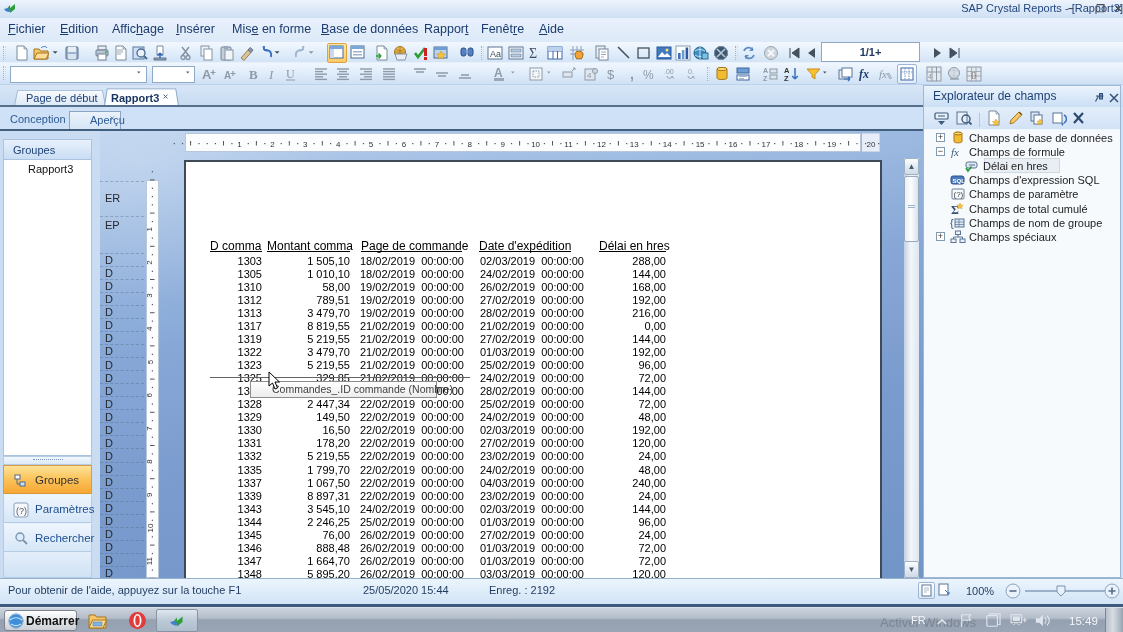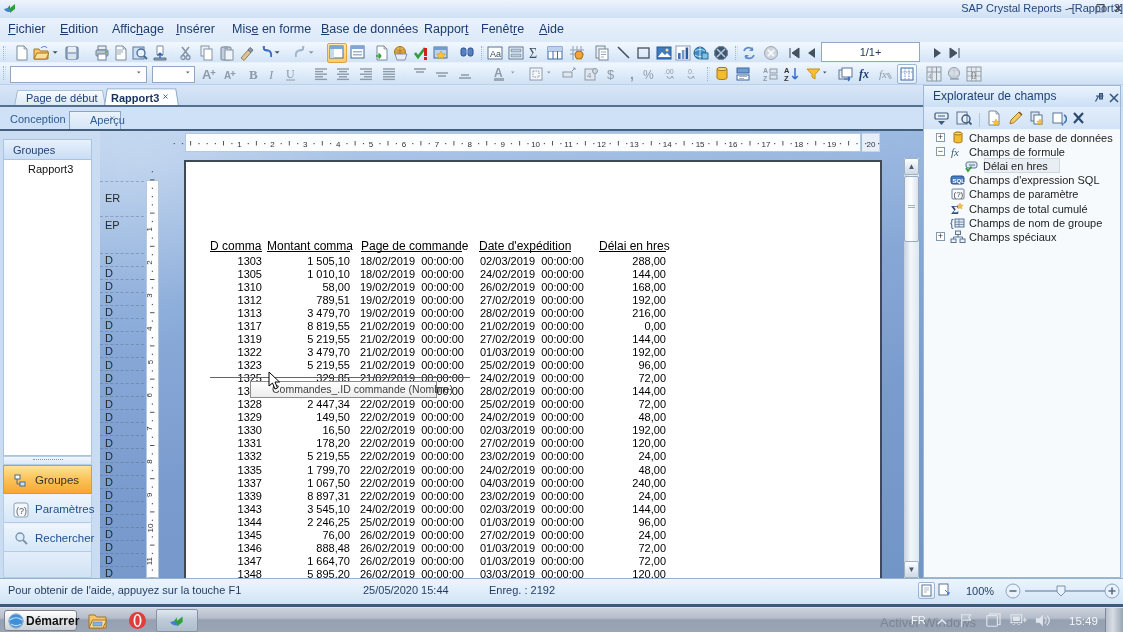--- a/index.html
+++ b/index.html
@@ -273,21 +273,21 @@
       <circle cx="8" cy="8" r="6.5" fill="#cfd6dd" stroke="#9aa5b0"></circle>
       <path d="M5 5 l6 6 M11 5 l-6 6" stroke="#f6f8fa" stroke-width="1.8"></path>
     </svg>
 <svg class="abs" style="left:786px;top:45px" width="16" height="16" viewBox="0 0 16 16">
       <path d="M4 3 v10 M13 3 l-7 5 7 5 z" fill="#44515f" stroke="#44515f"></path>
     </svg>
 <svg class="abs" style="left:804px;top:45px" width="16" height="16" viewBox="0 0 16 16">
       <path d="M11 3 l-7 5 7 5 z" fill="#44515f"></path>
     </svg>
 <div class="abs" style="left:821px;top:42px;width:99px;height:20px;background:#fff;border:1px solid #8fa8c4;"></div>
-<div class="abs" style="left:821px;top:46px;width:99px;text-align:center;font-size:11px;color:#223b5e;">1/1+</div>
+<div class="abs" style="left:821px;top:46px;width:99px;text-align:center;font-size:11px;color:#223b5e;font-weight:bold;">1/1+</div>
 <svg class="abs" style="left:929px;top:45px" width="16" height="16" viewBox="0 0 16 16">
       <path d="M5 3 l7 5 -7 5 z" fill="#44515f"></path>
     </svg>
 <svg class="abs" style="left:947px;top:45px" width="16" height="16" viewBox="0 0 16 16">
       <path d="M3 3 l7 5 -7 5 z M12 3 v10" fill="#44515f" stroke="#44515f"></path>
     </svg>
 <div class="abs" style="left:10px;top:66px;width:137px;height:17px;background:#fff;border:1px solid #8fa8c4;"></div>
 <svg class="abs" style="left:136px;top:71px" width="9" height="8" viewBox="0 0 16 16">
       <path d="M1 1 l3.5 4 3.5-4 z" fill="#55667a"></path>
     </svg>

